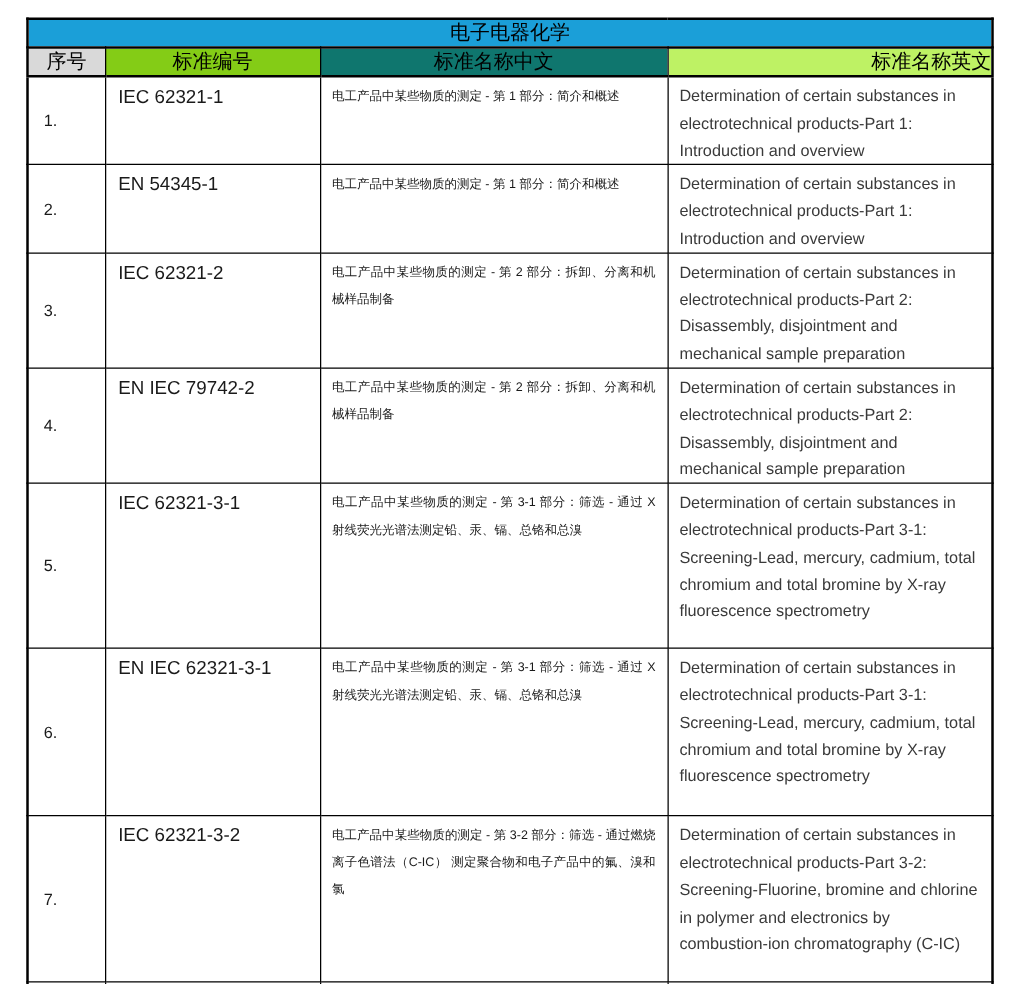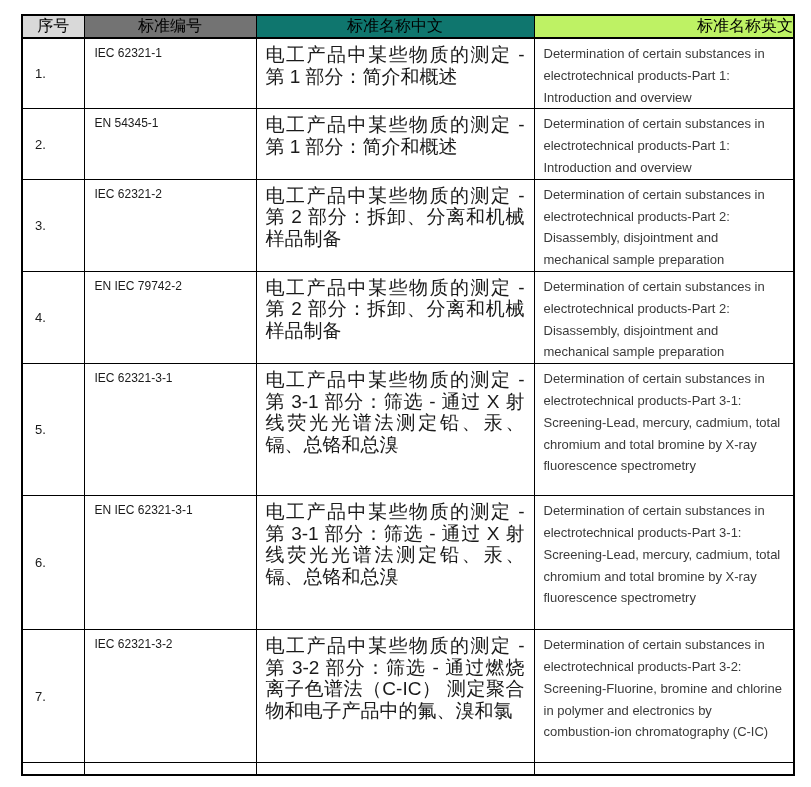--- a/index.html
+++ b/index.html
@@ -57,27 +57,27 @@
   tr.partial { height: 12px; }
 
   td.no {
     vertical-align: middle;
     font-size: 13px;
     color: #1a1a1a;
     padding-left: 12px;
   }
   td.code {
     vertical-align: top;
-    font-size: 12px;
+    font-size: 15px;
     color: #1a1a1a;
     padding: 7px 6px 0 10px;
   }
   td.zh {
     vertical-align: top;
-    font-size: 19px;
+    font-size: 10px;
     line-height: 21.5px;
     color: #1a1a1a;
     padding: 5px 9px 0 9px;
     text-align: justify;
     text-justify: inter-character;
   }
   td.en {
     vertical-align: top;
     font-size: 13px;
     line-height: 21.8px;
@@ -92,22 +92,25 @@
 <div class="table-wrap">
   <table class="std-table">
     <colgroup>
       <col class="c-no">
         <col class="c-code">
         <col class="c-zh">
         <col class="c-en">
     </colgroup>
     <tbody>
       <tr>
+        <td class="title-cell" colspan="4" style="background-color: rgb(27, 159, 216);">电子电器化学</td>
+      </tr>
+      <tr>
         <th class="hdr" style="background-color: rgb(217, 217, 217);">序号</th>
-        <th class="hdr" style="background-color: #737373; font-family: Liberation Mono, monospace;">标准编号</th>
+        <th class="hdr" style="background-color: #84cc16; font-family: Liberation Mono, monospace;">标准编号</th>
         <th class="hdr" style="background-color: #0f766e;">标准名称中文</th>
         <th class="hdr" style="background-color: #bef264; text-align: right;">标准名称英文</th>
       </tr>
 
       <tr class="r0">
         <td class="no">1.</td>
         <td class="code">IEC 62321-1</td>
         <td class="zh">电工产品中某些物质的测定 - 第 1 部分：简介和概述</td>
         <td class="en">Determination of certain substances in electrotechnical products-Part 1: Introduction and overview</td>
       </tr>

